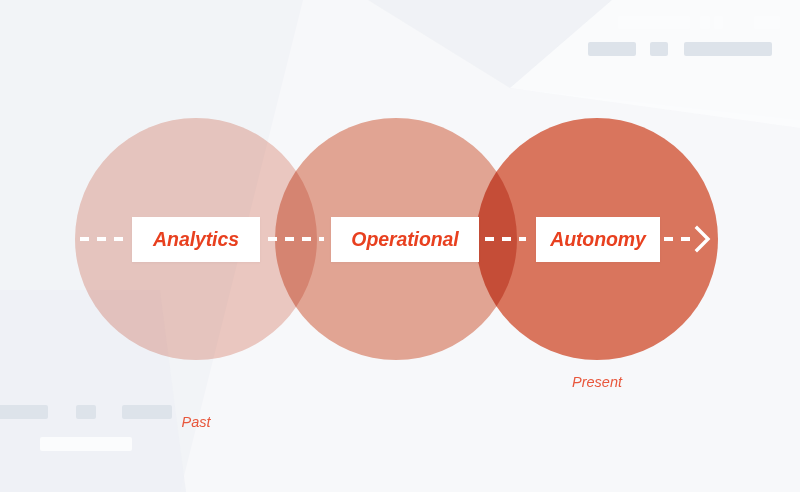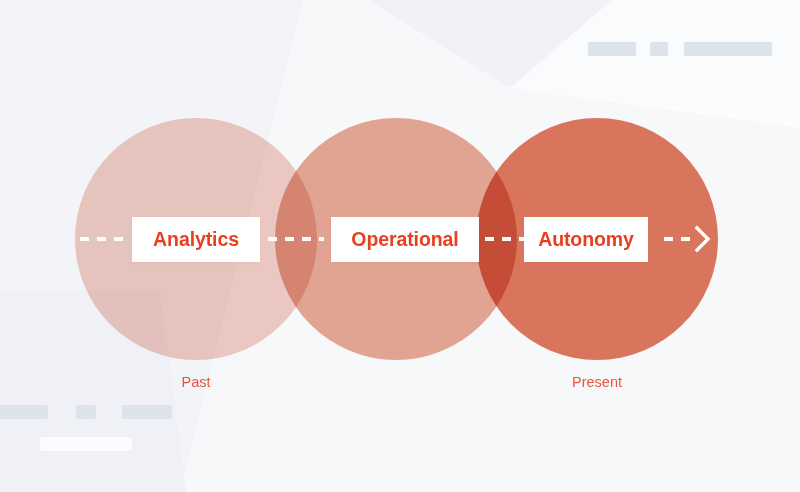--- a/index.html
+++ b/index.html
@@ -13,20 +13,21 @@
     font-family: "Liberation Sans", sans-serif;
     background: #f4f6f8;
   }
 
   #stage {
     position: relative;
     width: 800px;
     height: 492px;
     overflow: hidden;
     background: #f2f4f7;
+    font-style: italic;
   }
 
   
   .bg-poly {
     position: absolute;
     inset: 0;
     width: 800px;
     height: 492px;
   }
 
@@ -151,24 +152,24 @@
     </div>
 
   <div class="chip" style="left:132px; top:217px; width:128px;">
     <span class="chip-text">Analytics</span>
   </div>
 
   <div class="chip" style="left:331px; top:217px; width:148px;">
     <span class="chip-text">Operational</span>
   </div>
 
-  <div class="chip" style="left:524px; top:217px; width:124px;">
+  <div class="chip" style="left:536px; top:217px; width:124px;">
     <span class="chip-text">Autonomy</span>
   </div>
 
-  <div class="era" style="left:146px; width:100px;">
+  <div class="era" style="left:146px; width:100px;margin-top:40px;">
     <span>Past</span>
   </div>
   <div class="era" style="left:547px; width:100px;">
     <span>Present</span>
   </div>
 
 </div>
 
 </body></html>

